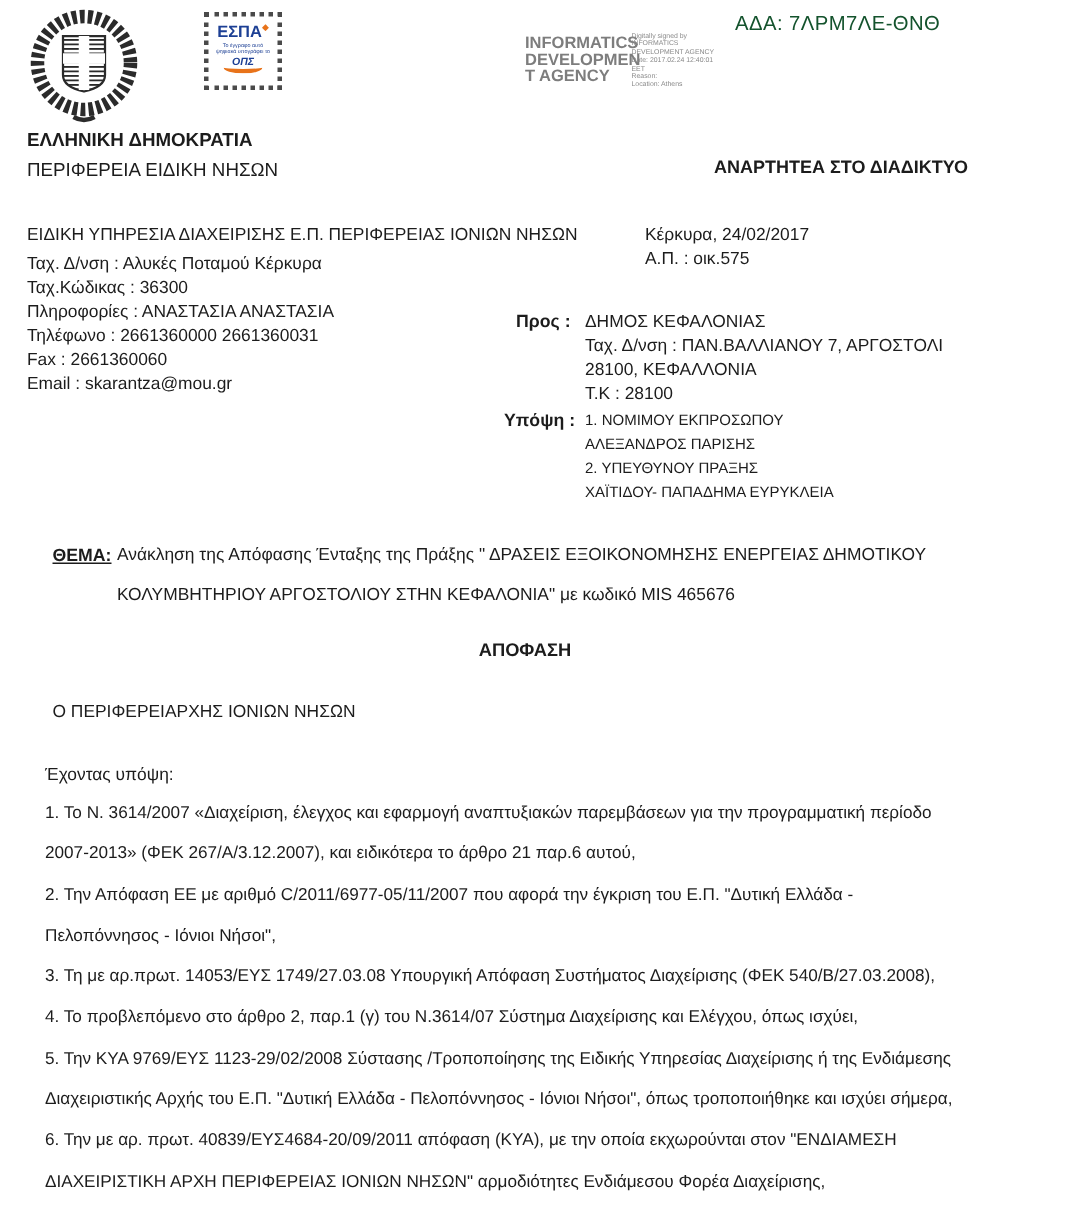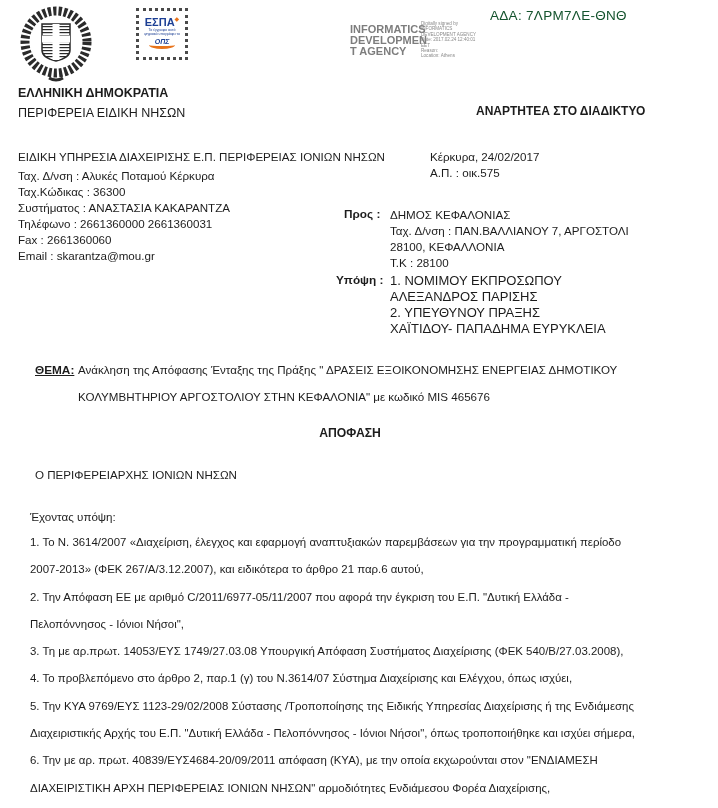--- a/index.html
+++ b/index.html
@@ -28,21 +28,21 @@
   .espa-ops{font-size:7px;font-weight:bold;font-style:italic;color:#1c3f94;
             border-bottom:3px solid #e8731a;border-radius:0 0 60% 60%/0 0 45% 45%;padding:0 6px 1px 6px;margin-top:2px;}
   
   .svc{left:18px;top:150px;font-size:11.6px;}
   .sender-lines{left:18px;top:168px;font-size:11.6px;line-height:16px;}
   .place-date{left:430px;top:150px;font-size:11.6px;}
   .protocol{left:430px;top:166px;font-size:11.6px;}
   .to-label{left:344px;top:207px;font-size:11.8px;}
   .to-lines{left:390px;top:207px;font-size:11.6px;line-height:16px;}
   .attn-label{left:336px;top:273px;font-size:11.8px;}
-  .attn-lines{left:390px;top:273px;font-size:13px;line-height:16px;}
+  .attn-lines{left:390px;top:273px;font-size:10px;line-height:16px;}
   
   .subj-label{left:35px;top:363px;font-size:11.8px;text-decoration:underline;}
   .subj-l1{left:78px;top:363px;font-size:11.6px;}
   .subj-l2{left:78px;top:390px;font-size:11.6px;}
   
   .apofasi{left:0;top:426px;width:700px;text-align:center;font-size:12.2px;}
   .authority{left:35px;top:468px;font-size:11.6px;}
   .preamble{left:30px;top:510px;font-size:11.6px;}
   .cons{left:30px;top:536px;font-size:11.45px;}
   .cons .cline{height:27.3px;white-space:nowrap;}
@@ -91,21 +91,21 @@
   <div class="abs ada nowrap">ΑΔΑ: 7ΛΡΜ7ΛΕ-ΘΝΘ</div>
 
   <div class="abs republic b nowrap">ΕΛΛΗΝΙΚΗ ΔΗΜΟΚΡΑΤΙΑ</div>
   <div class="abs region nowrap">ΠΕΡΙΦΕΡΕΙΑ ΕΙΔΙΚΗ ΝΗΣΩΝ</div>
   <div class="abs web-post b nowrap">ΑΝΑΡΤΗΤΕΑ ΣΤΟ ΔΙΑΔΙΚΤΥΟ</div>
 
   <div class="abs svc nowrap">ΕΙΔΙΚΗ ΥΠΗΡΕΣΙΑ ΔΙΑΧΕΙΡΙΣΗΣ Ε.Π. ΠΕΡΙΦΕΡΕΙΑΣ ΙΟΝΙΩΝ ΝΗΣΩΝ</div>
   <div class="abs sender-lines">
     <div class="nowrap">Ταχ. Δ/νση : Αλυκές Ποταμού Κέρκυρα</div>
     <div class="nowrap">Ταχ.Κώδικας : 36300</div>
-    <div class="nowrap">Συστήματος : ΑΝΑΣΤΑΣΙΑ ΚΑΚΑΡΑΝΤΖΑ</div>
+    <div class="nowrap">Πληροφορίες : ΑΝΑΣΤΑΣΙΑ ΑΝΑΣΤΑΣΙΑ</div>
     <div class="nowrap">Τηλέφωνο : 2661360000 2661360031</div>
     <div class="nowrap">Fax : 2661360060</div>
     <div class="nowrap">Email : skarantza@mou.gr</div>
   </div>
 
   <div class="abs place-date nowrap">Κέρκυρα, 24/02/2017</div>
   <div class="abs protocol nowrap">Α.Π. : οικ.575</div>
 
   <div class="abs to-label b nowrap">Προς :</div>
   <div class="abs to-lines preline">ΔΗΜΟΣ ΚΕΦΑΛΟΝΙΑΣ

